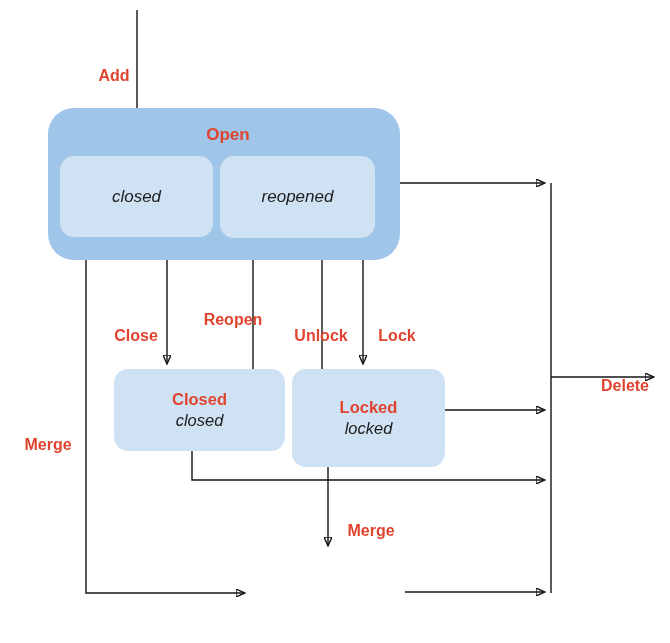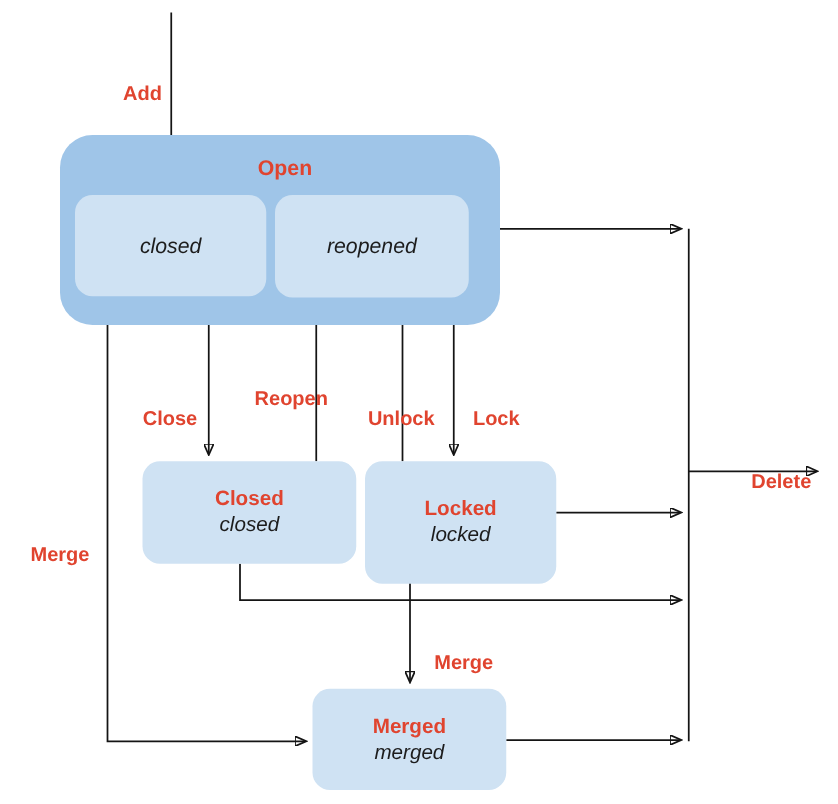--- a/index.html
+++ b/index.html
@@ -142,24 +142,20 @@
   <div class="box state state-closed">
     <span class="state-title">Closed</span>
     <span class="state-subtitle">closed</span>
   </div>
 
   <div class="box state state-locked">
     <span class="state-title">Locked</span>
     <span class="state-subtitle">locked</span>
   </div>
 
-  <div class="box state state-merged">
-    <span class="state-title">Merged</span>
-    <span class="state-subtitle">merged</span>
-  </div>
 
   <div class="edge-label lbl-add">Add</div>
   <div class="edge-label lbl-close">Close</div>
   <div class="edge-label lbl-reopen">Reopen</div>
   <div class="edge-label lbl-unlock">Unlock</div>
   <div class="edge-label lbl-lock">Lock</div>
   <div class="edge-label lbl-merge-left">Merge</div>
   <div class="edge-label lbl-merge-bottom">Merge</div>
   <div class="edge-label lbl-delete">Delete</div>
 

